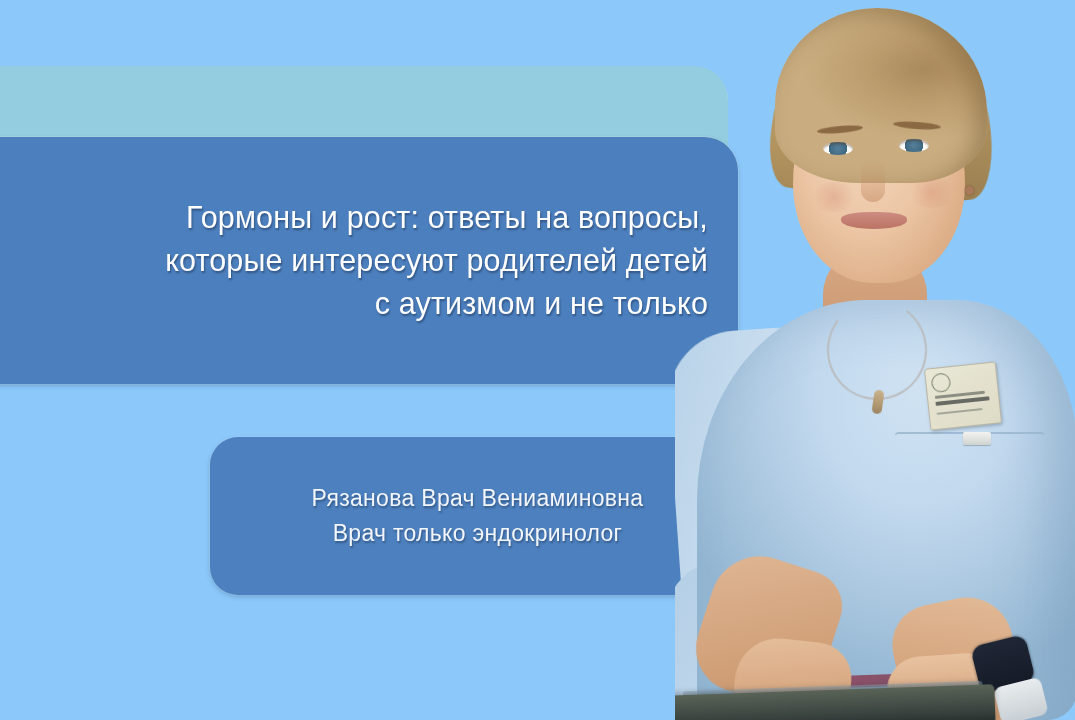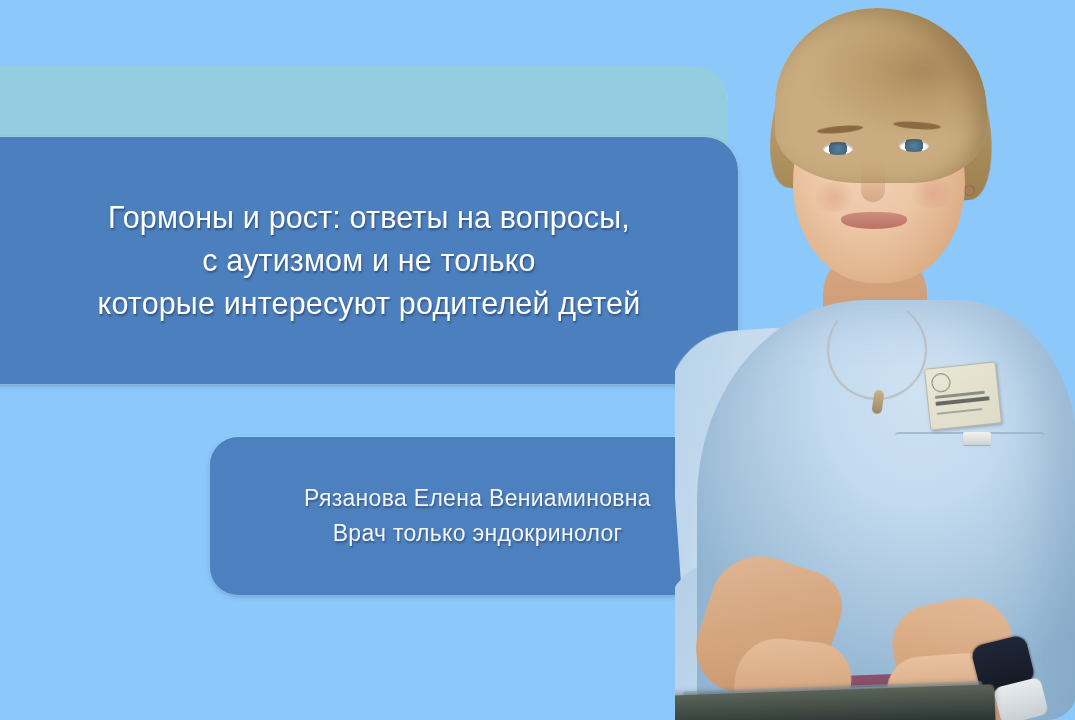--- a/index.html
+++ b/index.html
@@ -49,21 +49,21 @@
     padding-left: 40px;
     box-sizing: border-box;
     text-align: center;
     color: #ffffff;
     font-size: 30.5px;
     line-height: 1.42;
     letter-spacing: 0.15px;
     text-shadow: 1px 2px 2px rgba(25,50,85,0.55);
     font-weight: 400;
   }
-  .title-text .tline { display: block; white-space: nowrap; }
+  .title-text .tline { display: block; white-space: nowrap; text-align: right; }
 
   
   .speaker-panel {
     position: absolute;
     left: 210px;
     top: 437px;
     width: 535px;
     height: 158px;
     background: #4d80be;
     border-radius: 28px;
@@ -333,28 +333,28 @@
 </head>
 <body>
 
 <div id="slide">
 
   <div class="teal-panel"></div>
 
   <div class="title-panel">
     <div class="title-text">
       <span class="tline">Гормоны и рост: ответы на вопросы,</span>
+      <span class="tline">которые интересуют родителей детей</span>
       <span class="tline">с аутизмом и не только</span>
-      <span class="tline">которые интересуют родителей детей</span>
     </div>
   </div>
 
   <div class="speaker-panel">
     <div class="speaker-text">
-      <span class="sline">Рязанова Елена Вениаминовна</span>
+      <span class="sline">Рязанова Врач Вениаминовна</span>
       <span class="sline">Врач только эндокринолог</span>
     </div>
   </div>
 
   <div class="presenter">
     <div class="p-layer sleeve-left"></div>
     <div class="p-layer lap"></div>
     <div class="p-layer neck"></div>
     <div class="p-layer torso"></div>
     <div class="p-layer hair-side"></div>

